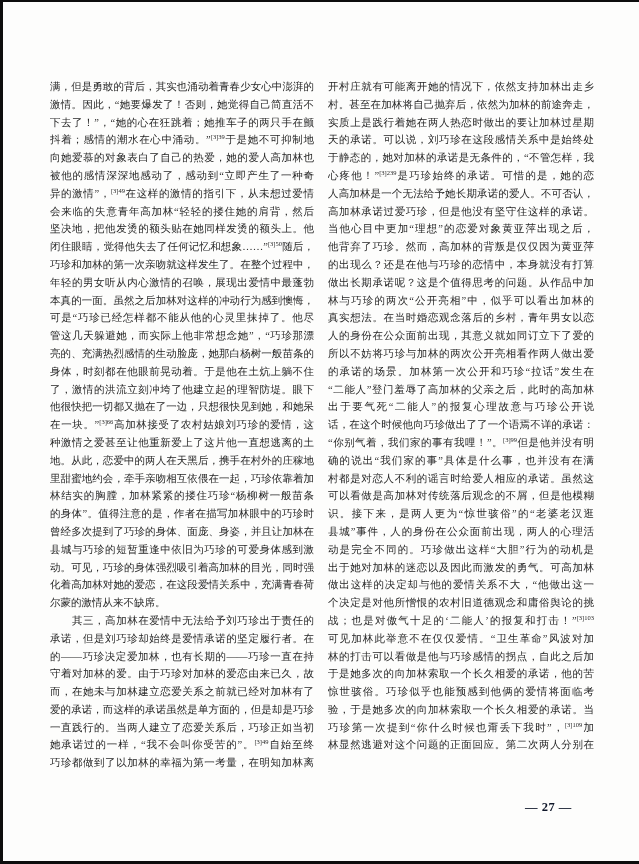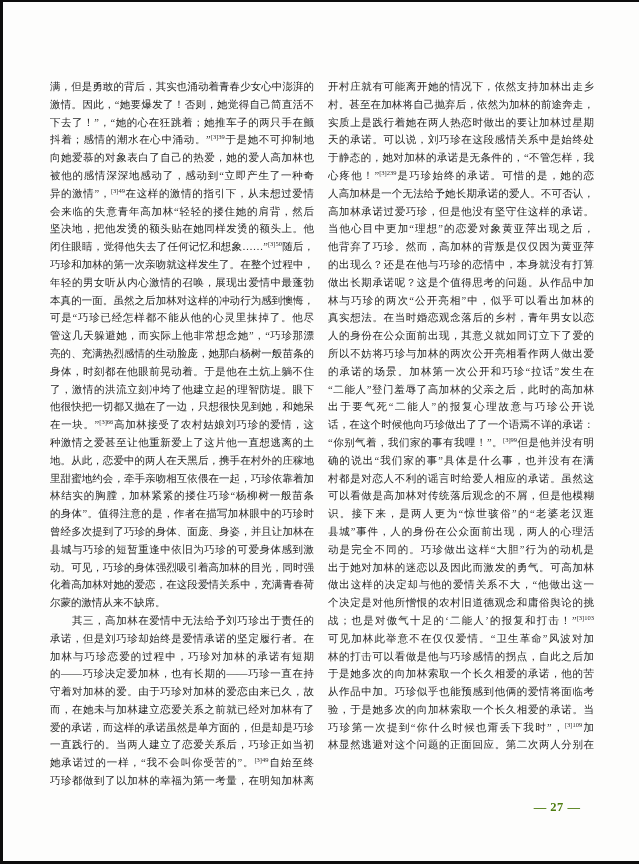--- a/index.html
+++ b/index.html
@@ -41,24 +41,24 @@
     font-size: 6.5px;
     line-height: 0;
     vertical-align: super;
     letter-spacing: 0;
   }
   .page-number {
     position: absolute;
     left: 522px;
     top: 798px;
     width: 64px;
-    text-align: center;
+    text-align: left;
     font-weight: bold;
     font-size: 12.5px;
-    color: #4d7c0f;
+    color: #0f172a;
     letter-spacing: 0.5px;
   }
 </style>
 </head>
 <body>
 
 <div class="page">
   <div class="col col-left">
       <div class="line">满，但是勇敢的背后，其实也涌动着青春少女心中澎湃的</div>
       <div class="line">激情。因此，“她要爆发了！否则，她觉得自己简直活不</div>
@@ -85,21 +85,20 @@
       <div class="line">里甜蜜地约会，牵手亲吻相互依偎在一起，巧珍依靠着加</div>
       <div class="line">林结实的胸膛，加林紧紧的搂住巧珍“杨柳树一般苗条</div>
       <div class="line">的身体”。值得注意的是，作者在描写加林眼中的巧珍时</div>
       <div class="line">曾经多次提到了巧珍的身体、面庞、身姿，并且让加林在</div>
       <div class="line">县城与巧珍的短暂重逢中依旧为巧珍的可爱身体感到激</div>
       <div class="line">动。可见，巧珍的身体强烈吸引着高加林的目光，同时强</div>
       <div class="line">化着高加林对她的爱恋，在这段爱情关系中，充满青春荷</div>
       <div class="line para-end">尔蒙的激情从来不缺席。</div>
       <div class="line">　　其三，高加林在爱情中无法给予刘巧珍出于责任的</div>
       <div class="line">承诺，但是刘巧珍却始终是爱情承诺的坚定履行者。在</div>
-      <div class="line">加林与巧珍恋爱的过程中，巧珍对加林的承诺有短期</div>
       <div class="line">的——巧珍决定爱加林，也有长期的——巧珍一直在持</div>
       <div class="line">守着对加林的爱。由于巧珍对加林的爱恋由来已久，故</div>
       <div class="line">而，在她未与加林建立恋爱关系之前就已经对加林有了</div>
       <div class="line">爱的承诺，而这样的承诺虽然是单方面的，但是却是巧珍</div>
       <div class="line">一直践行的。当两人建立了恋爱关系后，巧珍正如当初</div>
       <div class="line">她承诺过的一样，“我不会叫你受苦的”。<sup class="cite">[3]49</sup>自始至终</div>
       <div class="line">巧珍都做到了以加林的幸福为第一考量，在明知加林离</div>
     </div>
   <div class="col col-right">
       <div class="line">开村庄就有可能离开她的情况下，依然支持加林出走乡</div>
@@ -129,19 +128,19 @@
       <div class="line">识。接下来，是两人更为“惊世骇俗”的“老婆老汉逛</div>
       <div class="line">县城”事件，人的身份在公众面前出现，两人的心理活</div>
       <div class="line">动是完全不同的。巧珍做出这样“大胆”行为的动机是</div>
       <div class="line">出于她对加林的迷恋以及因此而激发的勇气。可高加林</div>
       <div class="line">做出这样的决定却与他的爱情关系不大，“他做出这一</div>
       <div class="line">个决定是对他所憎恨的农村旧道德观念和庸俗舆论的挑</div>
       <div class="line">战；也是对傲气十足的‘二能人’的报复和打击！”<sup class="cite">[3]103</sup></div>
       <div class="line">可见加林此举意不在仅仅爱情。“卫生革命”风波对加</div>
       <div class="line">林的打击可以看做是他与巧珍感情的拐点，自此之后加</div>
       <div class="line">于是她多次的向加林索取一个长久相爱的承诺，他的苦</div>
-      <div class="line">从作品中加。巧珍似乎也能预感到他俩的爱情将面临考</div>
+      <div class="line">惊世骇俗。巧珍似乎也能预感到他俩的爱情将面临考</div>
       <div class="line">验，于是她多次的向加林索取一个长久相爱的承诺。当</div>
       <div class="line">巧珍第一次提到“你什么时候也甭丢下我时”，<sup class="cite">[3]109</sup>加</div>
       <div class="line">林显然逃避对这个问题的正面回应。第二次两人分别在</div>
     </div>
   <div class="page-number">— 27 —</div>
 </div>
 
 </body></html>

